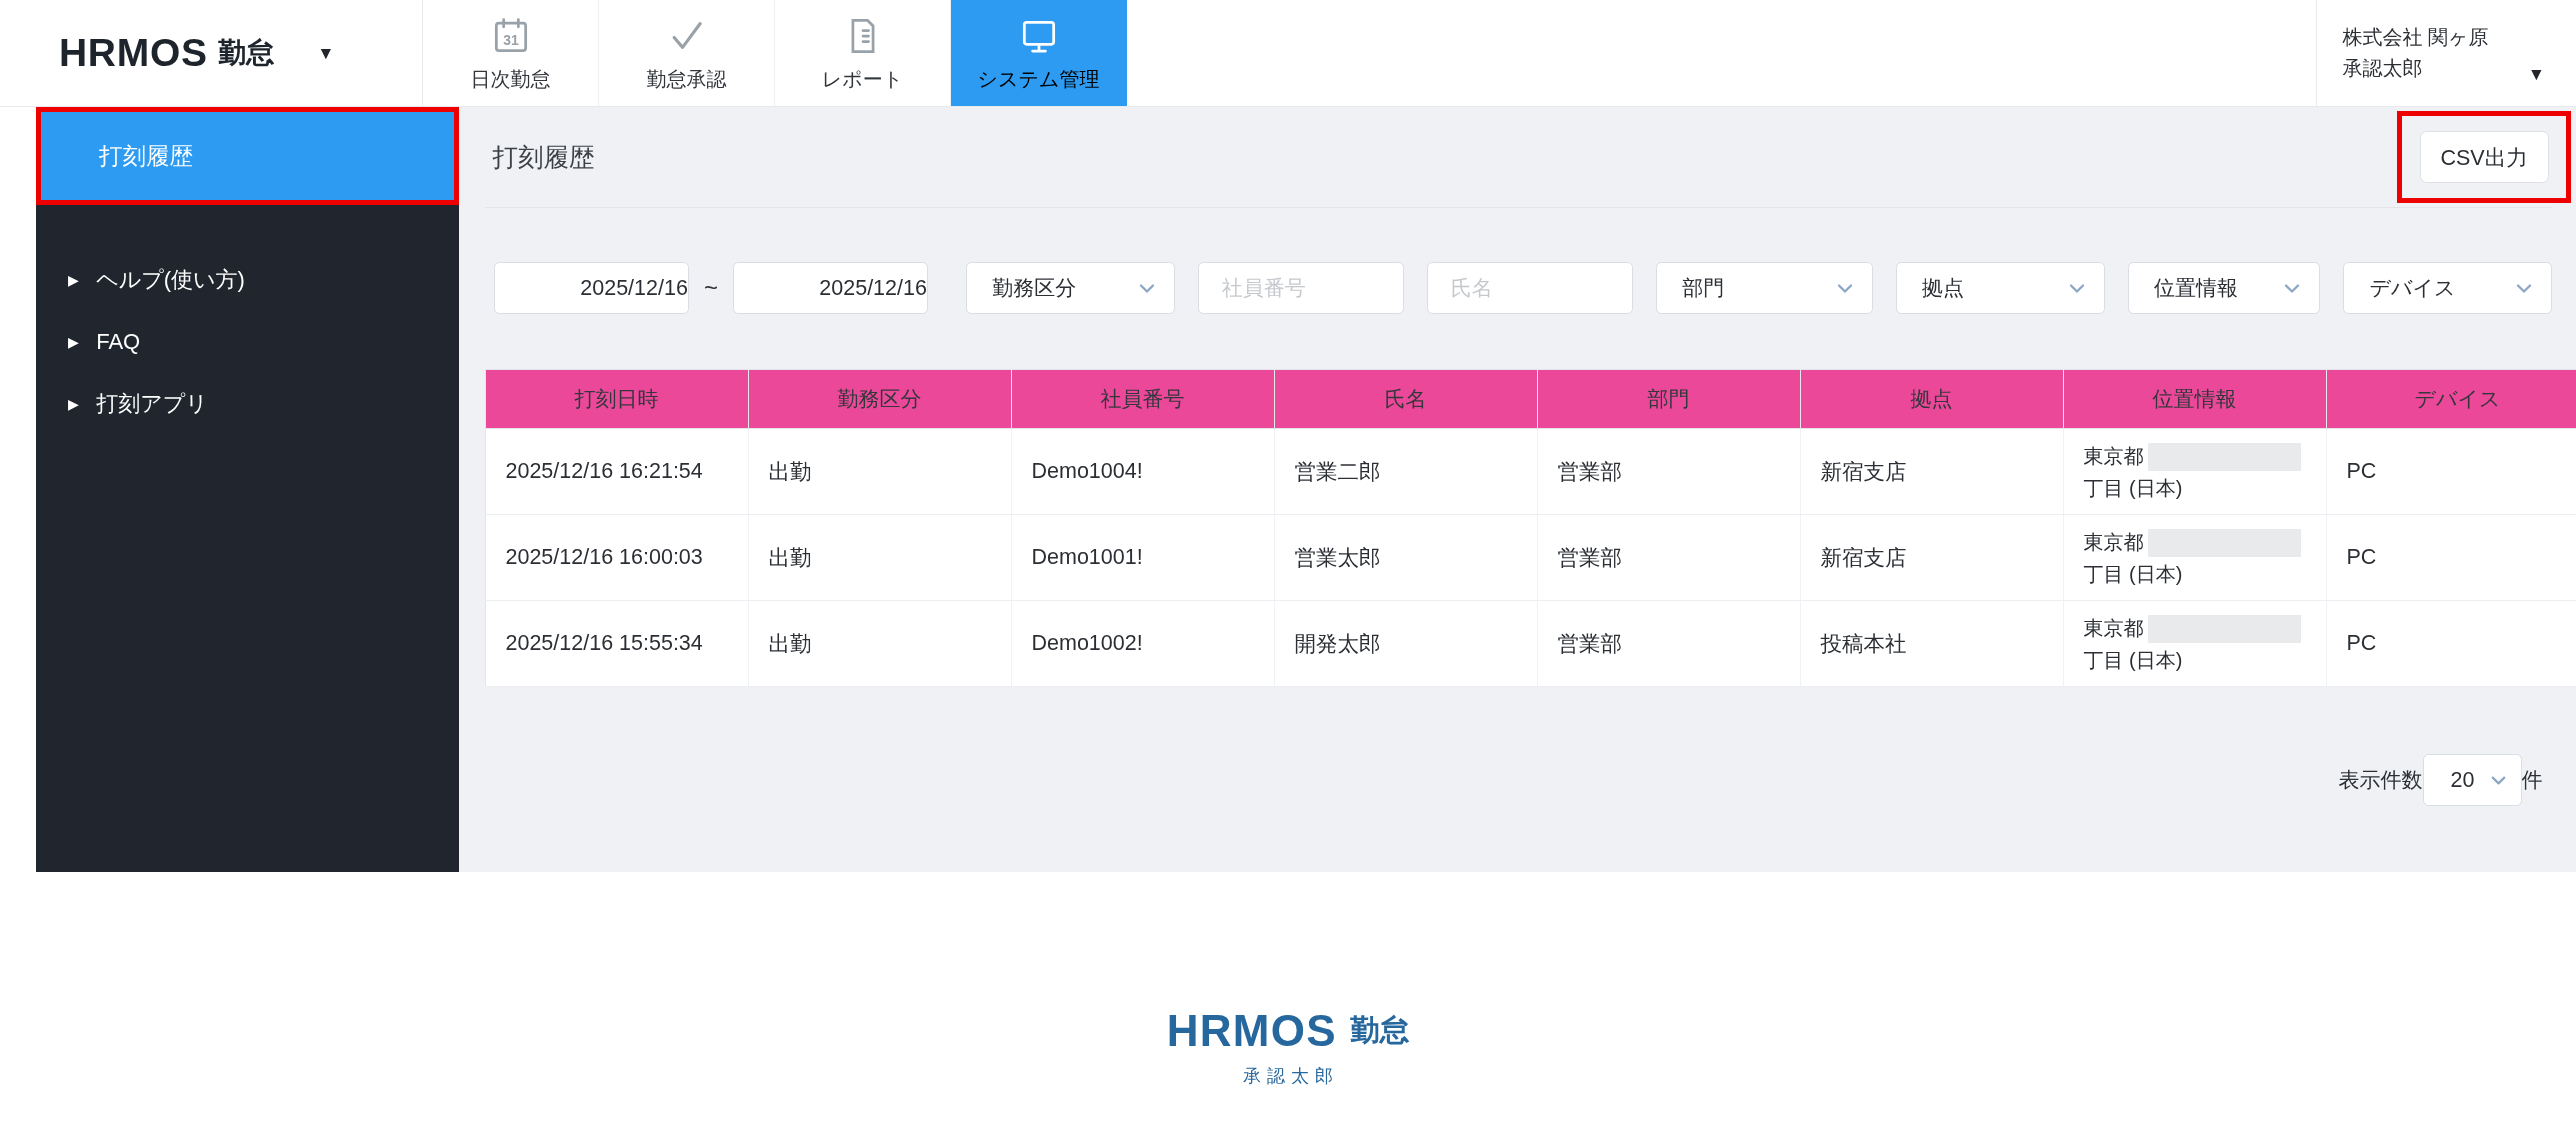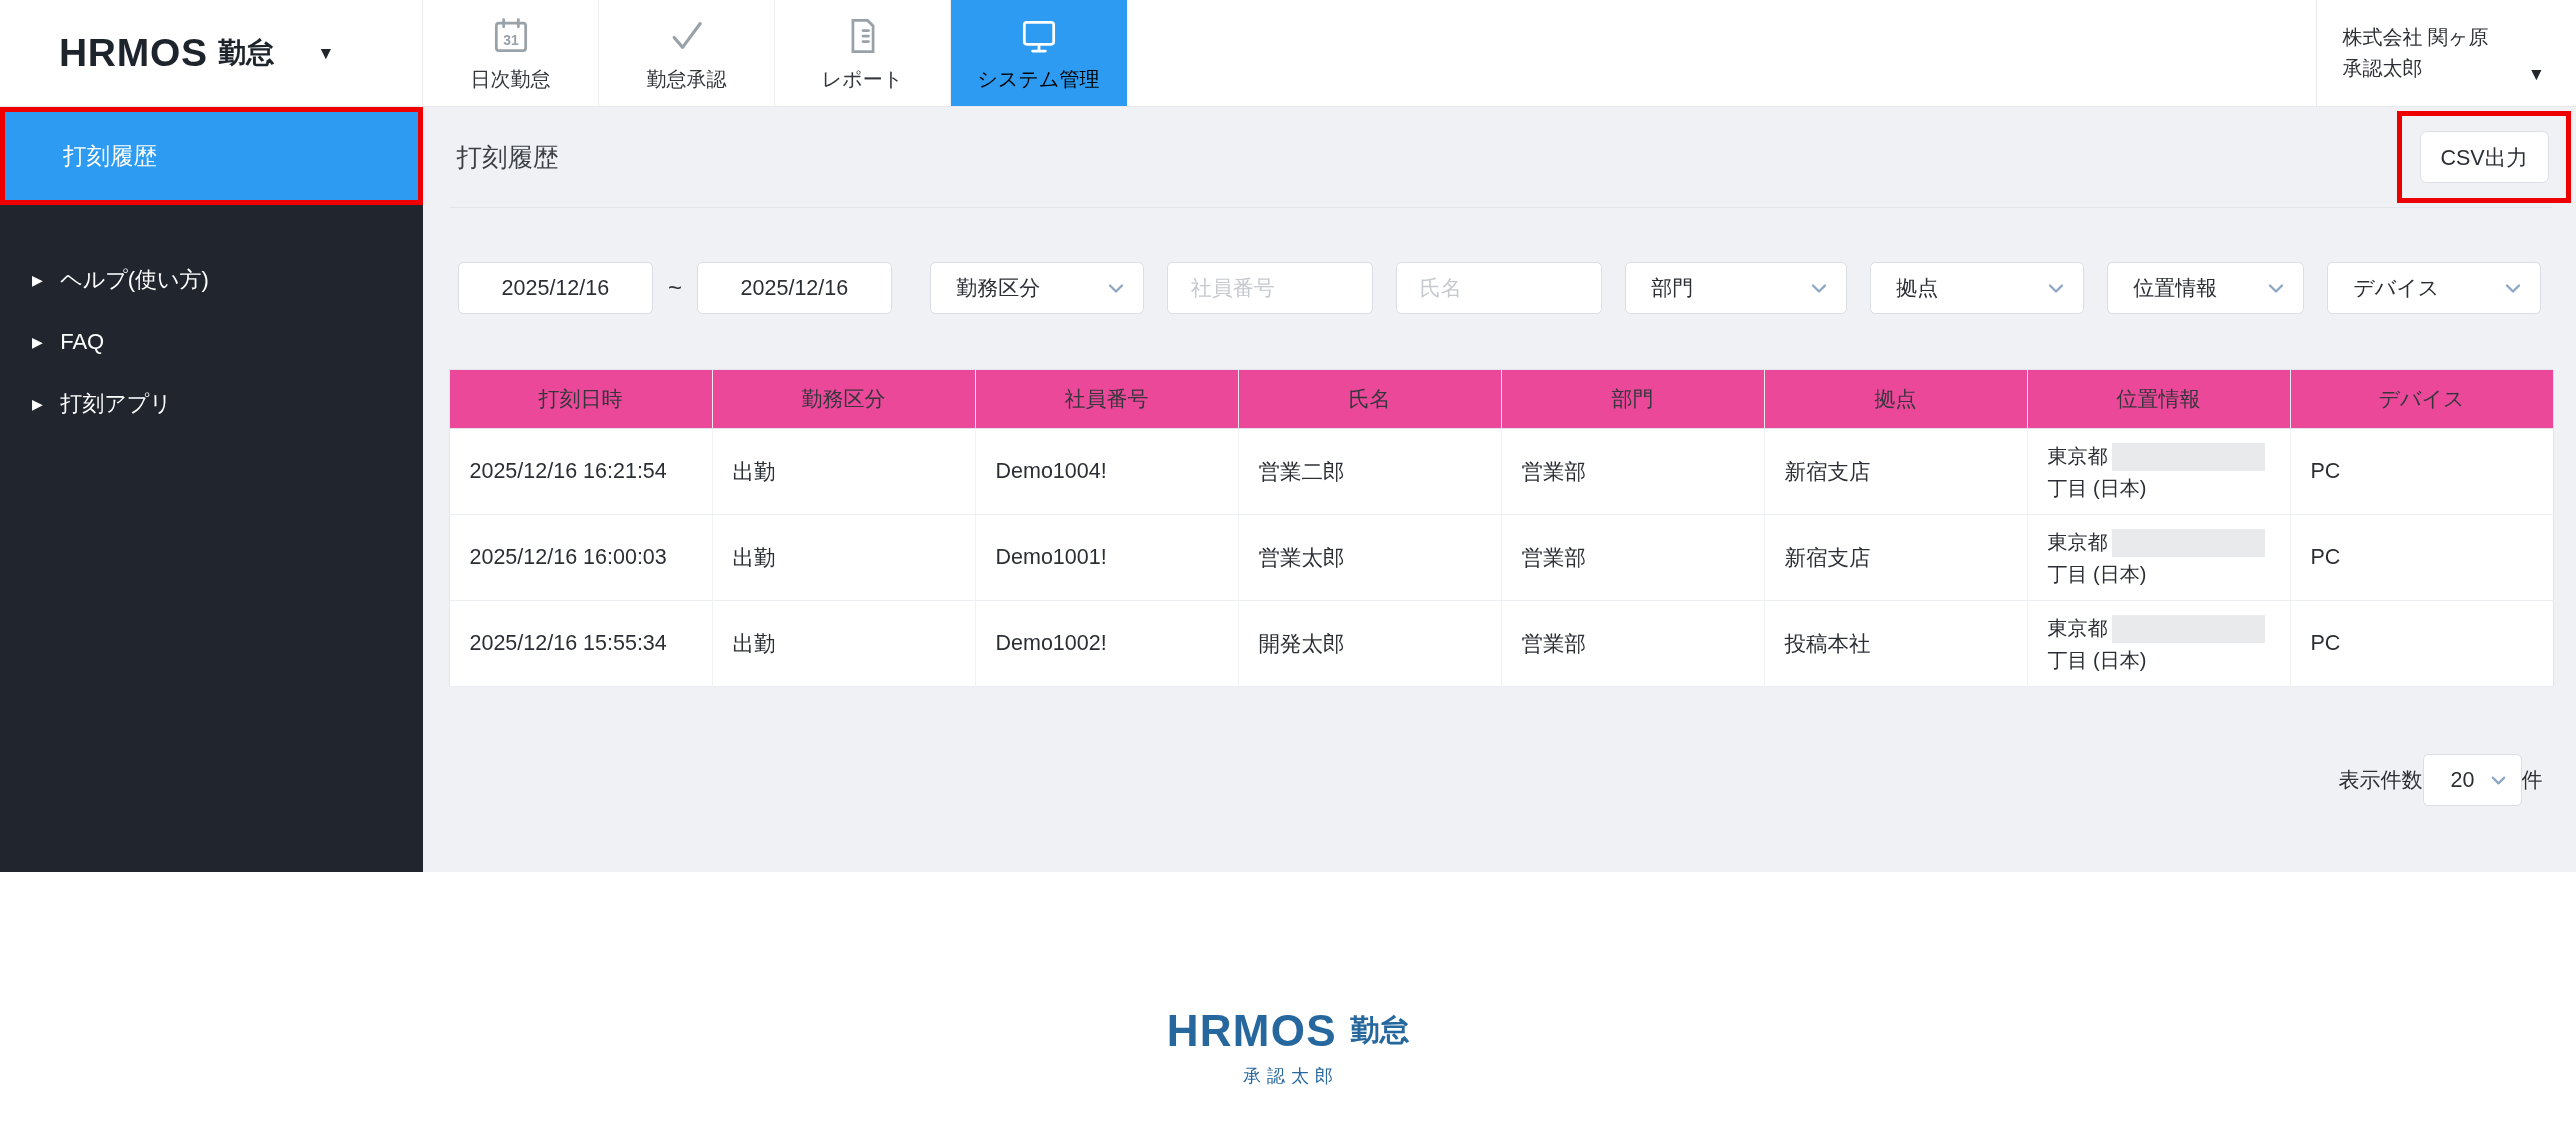--- a/index.html
+++ b/index.html
@@ -23,21 +23,21 @@
   .tab.active { background:#2D9BF2; border-right-color:#2D9BF2; color:#fff; }
   .tab.active .tab-label { color:#000000; }
 
   .header-spacer { flex:1; }
   .account { width:260px; flex-shrink:0; border-left:1.3px solid #E8EAED; position:relative;
     display:flex; flex-direction:column; justify-content:center; padding-left:25.5px; cursor:pointer; }
   .account-line { font-size:20px; color:#2B2F34; line-height:31px; white-space:nowrap; }
   .account-caret { position:absolute; right:31px; top:64px; font-size:17.4px; color:#22262B; }
 
   
-  .body-row { display:flex; height:765px; flex-shrink:0; }
+  .body-row { display:flex; height:765px; flex-shrink:0;padding-left:36px; }
 
   .sidebar { width:423px; flex-shrink:0; background:#20252E; }
   .annotation-sidebar { border:5.4px solid #EE0000; height:98px; }
   .sidebar-active { height:100%; background:#2D9BF2; display:flex; align-items:center;
     padding-left:58px; font-size:23.5px; color:#fff; cursor:pointer; }
   .sidebar-nav { margin-top:44px; }
   .sidebar-item { height:62px; display:flex; align-items:center; padding-left:32px;
     color:#fff; font-size:22px; cursor:pointer; }
   .sidebar-item .tri { font-size:14px; margin-right:17.4px; color:#fff; }
 
@@ -48,21 +48,21 @@
   .page-title { font-size:25.5px; color:#3C4045; }
   .annotation-csv { border:5.4px solid #EE0000; padding:14.8px 17.4px; margin-right:-19px; }
   .csv-button { width:129px; height:52px; background:#fff; border:1.3px solid #DCE0E6; border-radius:6.7px;
     font-size:21.5px; color:#2B2F34; display:flex; align-items:center; justify-content:center; cursor:pointer; }
 
   .filter-row { margin-top:54px; margin-left:9.4px; display:flex; align-items:center; gap:23px; height:52px; }
   .f-input, .f-select { height:52px; background:#fff; border:1.3px solid #D9DEE4; border-radius:5.4px;
     font-size:21px; color:#2B2F34; }
   input.f-input { outline:none; }
   input.f-input::placeholder { color:#C5C9CE; }
-  .date-input { width:195px; text-align:center; font-size:21.5px; }
+  .date-input { width:195px; text-align:right; font-size:21.5px; }
   .tilde { font-size:24px; color:#33373C; margin:0 -8px; }
   .text-input { width:206px; padding-left:23px; }
   .f-select { position:relative; display:flex; align-items:center; padding-left:25.5px; cursor:pointer; }
   .f-select .chev { position:absolute; right:14.8px; top:50%; transform:translateY(-50%); width:24px; height:24px; }
   .sel-worktype { width:214px; margin-left:14.8px; }
   .sel-dept { width:222px; }
   .sel-office { width:214px; }
   .sel-location { width:197px; }
   .sel-device { width:214px; }
 

